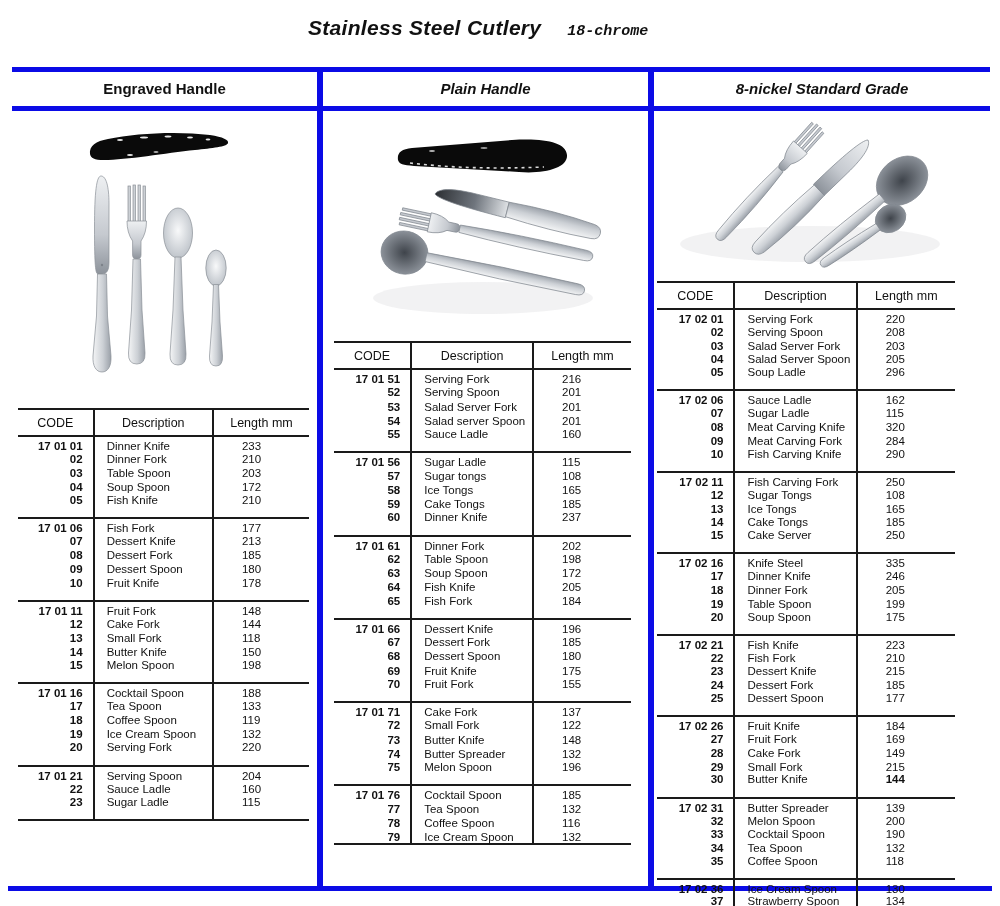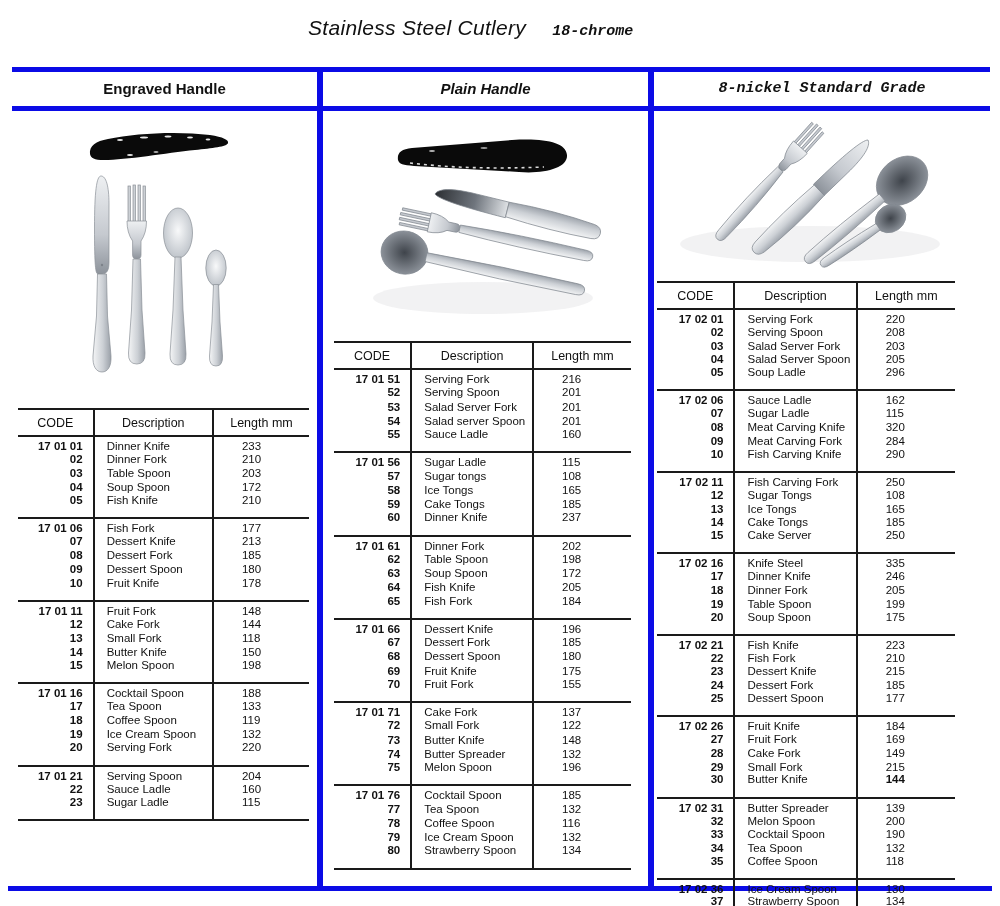--- a/index.html
+++ b/index.html
@@ -5,37 +5,37 @@
   :root { --accent: #0b0be6; --ink: #111; --rule: #1a1a1a; }
   * { margin: 0; padding: 0; box-sizing: border-box; }
   html, body { background: #fff; }
   .page {
     position: relative; width: 1000px; height: 906px;
     background: #fff; overflow: hidden;
     font-family: "Liberation Sans", sans-serif; color: var(--ink);
   }
   
   .title-wrap { position: absolute; left: 308px; top: 16px; white-space: nowrap; }
-  .title-main { font-size: 21px; font-weight: normal; font-style: italic; letter-spacing: .3px; }
+  .title-main { font-size: 21px; font-weight: bold; font-style: italic; letter-spacing: .3px; }
   .title-sub  { font-size: 15px; font-weight: bold; font-style: italic; margin-left: 26px; font-family: Liberation Mono, monospace; }
 
   
   .rule { position: absolute; background: var(--accent); }
   .rule-top    { left: 12px;  top: 67px;  width: 978px; height: 5px; }
   .rule-mid    { left: 12px;  top: 106px; width: 978px; height: 5px; }
   .rule-bottom { left: 8px;   top: 886px; width: 984px; height: 5px; }
   .vdiv1 { left: 317px; top: 67px; width: 6px; height: 824px; }
   .vdiv2 { left: 648px; top: 67px; width: 6px; height: 824px; }
 
   
   .band-label { position: absolute; top: 72px; height: 34px; line-height: 34px;
     text-align: center; font-size: 15px; font-weight: bold; }
   .band-1 { left: 12px;  width: 305px; }
   .band-2 { left: 323px; width: 325px; font-style: italic; }
-  .band-3 { left: 654px; width: 336px; font-style: italic; font-family: Liberation Mono, monospace; }
+  .band-3 { left: 654px; width: 336px; font-style: italic; }
 
   
   .img { position: absolute; }
   .img-1a { left: 86px;  top: 128px; }
   .img-1b { left: 80px;  top: 170px; }
   .img-2a { left: 392px; top: 136px; }
   .img-2b { left: 343px; top: 186px; }
   .img-3  { left: 660px; top: 116px; }
 
   
@@ -498,25 +498,20 @@
           <tr>
             <td class="cell-code">78</td>
             <td class="cell-desc b-mid">Coffee Spoon</td>
             <td class="cell-len">116</td>
           </tr>
           <tr>
             <td class="cell-code">79</td>
             <td class="cell-desc b-mid">Ice Cream Spoon</td>
             <td class="cell-len">132</td>
           </tr>
-          <tr class="g-last">
-            <td class="cell-code">80</td>
-            <td class="cell-desc b-mid">Strawberry Spoon</td>
-            <td class="cell-len">134</td>
-          </tr>
         </tbody>
     </table>
   </div>
 
   <div class="tbl-wrap tw-2">
     <table>
       <colgroup>
           <col class="c-code">
           <col class="c-desc">
           <col class="c-len">

